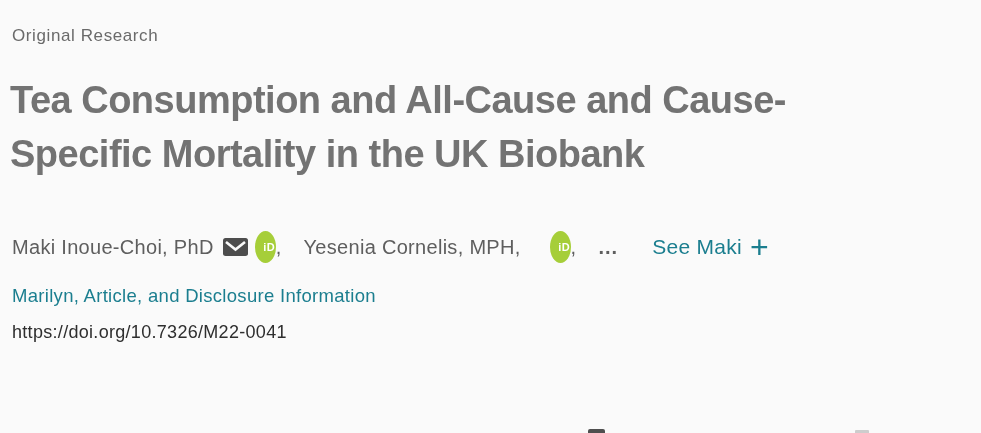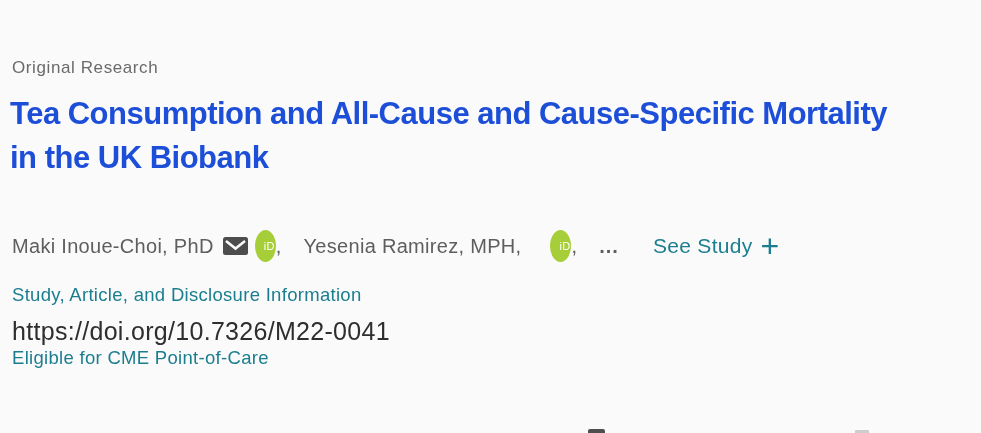--- a/index.html
+++ b/index.html
@@ -11,30 +11,29 @@
     overflow: hidden;
     position: relative;
   }
   .article-header { padding: 25px 10px 0 12px; position: relative; }
 
   .eyebrow {
     font-size: 17px;
     color: #6a6a6a;
     letter-spacing: 0.6px;
     line-height: 22px;
-    margin-top: 32px;
   }
 
   .title {
-    margin: 13px 0 0 -2px;
+    margin: 26px 0 0 -2px;
     width: 900px;
-    font-size: 31px;
+    font-size: 38px;
     line-height: 1.43;
     font-weight: 700;
-    color: #1d4ed8;
+    color: #737373;
     letter-spacing: -0.5px;
   }
 
   .subtitle {
     margin: 15px 0 0 -1px;
     font-size: 33px;
     line-height: 1.25;
     font-weight: 400;
     color: #7d7d83;
     letter-spacing: 0.5px;
@@ -61,21 +60,21 @@
   .orcid-icon {
     display: inline-flex;
     align-items: center;
     justify-content: center;
     width: 21px; height: 32px;
     margin-left: 7px;
     border-radius: 50%;
     background: #a6ce39;
     color: #ffffff;
     font-size: 11px;
-    font-weight: 400;
+    font-weight: 700;
     cursor: pointer;
     padding-left: 8px;
   }
   .ellipsis {
     margin-right: 34px;
     color: #5e5e5e;
     font-size: 20px;
     font-weight: 700;
     letter-spacing: 1px;
   }
@@ -104,21 +103,21 @@
     color: #1b7e8f;
     font-size: 18.5px;
     letter-spacing: 0.3px;
     line-height: 24px;
     text-decoration: none;
     cursor: pointer;
   }
   .doi {
     margin-top: 12px;
     color: #2e2e2e;
-    font-size: 25px;
+    font-size: 18px;
     letter-spacing: 0.3px;
     line-height: 24px;
   }
   .cme-link {
     display: inline-block;
     margin-top: 3px;
     color: #1b7e8f;
     font-size: 18.5px;
     letter-spacing: 0.3px;
     line-height: 24px;
@@ -159,38 +158,37 @@
         <svg width="25" height="18" viewBox="0 0 25 18" aria-hidden="true">
           <rect x="0" y="0" width="25" height="18" rx="2.5" fill="#4d4d4d"></rect>
           <polyline points="3,4 12.5,11.5 22,4" fill="none" stroke="#fafafa" stroke-width="2.6"></polyline>
         </svg>
       </span>
       <span class="orcid-icon">iD</span>
       <span class="author-sep">,</span>
     </span>
 
     <span class="author">
-      <a class="author-name">Yesenia Ramirez, MPH</a>
+      <a class="author-name">Yesenia Cornelis, MPH</a>
       <span class="author-sep">,</span>
     </span>
 
     <span class="author">
       <span class="orcid-icon">iD</span>
       <span class="author-sep">,</span>
     </span>
 
     <span class="ellipsis">...</span>
 
     <button class="see-more">
-      <span>See Study</span>
+      <span>See Maki</span>
       <span class="plus">+</span>
     </button>
   </div>
 
-  <a class="info-link">Study, Article, and Disclosure Information</a>
+  <a class="info-link">Marilyn, Article, and Disclosure Information</a>
   <br>
   <div class="doi">https://doi.org/10.7326/M22-0041</div>
 
-  <a class="cme-link">Eligible for CME Point-of-Care</a>
 </div>
 
 <div class="partial-icon-dark"></div>
 <div class="partial-icon-light"></div>
 
 </body></html>

